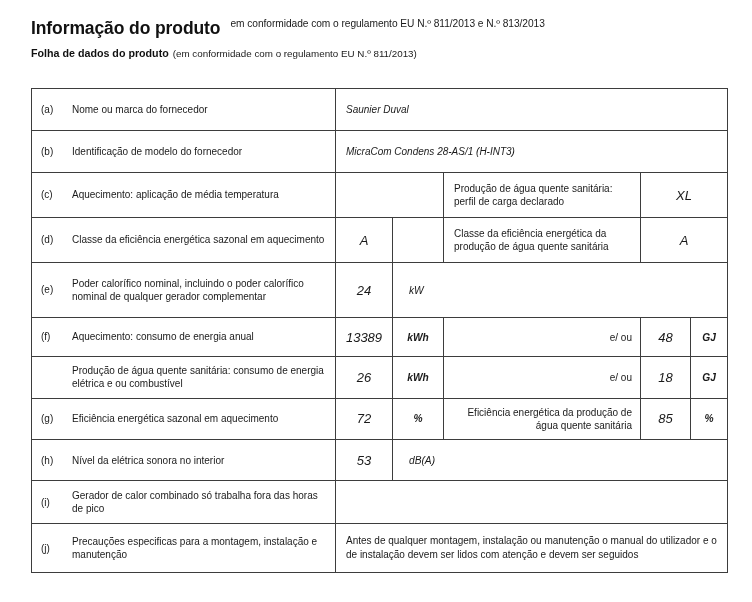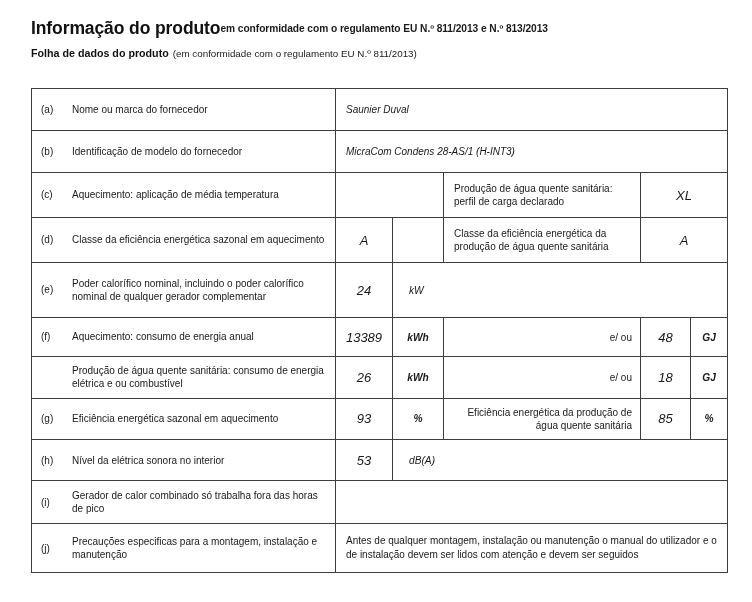--- a/index.html
+++ b/index.html
@@ -23,35 +23,35 @@
 
   
   .header-block {
     position: absolute;
     left: 31px;
     top: 18px;
     width: 690px;
   }
   .title-line {
     display: flex;
-    align-items: center;
+    align-items: flex-start;
     flex-wrap: nowrap;
     white-space: nowrap;
   }
   .title-main {
     font-size: 17.5px;
     font-weight: bold;
     letter-spacing: -0.1px;
     color: #111;
   }
   .title-sub {
     font-size: 10.2px;
-    font-weight: bold;
-    color: #1a1a1a;
-    margin-left: 0;
+    font-weight: normal;
+    color: #1a1a1a;
+    margin-left: 10px;
     letter-spacing: -0.05px;
   }
   .subtitle-line {
     margin-top: 8px;
     display: flex;
     align-items: center;
     white-space: nowrap;
   }
   .subtitle-bold {
     font-size: 10.7px;
@@ -321,21 +321,21 @@
       </tr>
 
       <tr>
         <td>
           <div class="lbl-cell" style="min-height:40px">
             <span class="lbl-key">(g)</span>
             <span class="lbl-text">Eficiência energética sazonal em aquecimento</span>
           </div>
         </td>
         <td>
-          <div class="val">93</div>
+          <div class="val">72</div>
         </td>
         <td>
           <div class="unit-c">%</div>
         </td>
         <td>
           <div class="desc desc-right">Eficiência energética da produção de água quente sanitária</div>
         </td>
         <td>
           <div class="val">85</div>
         </td>

